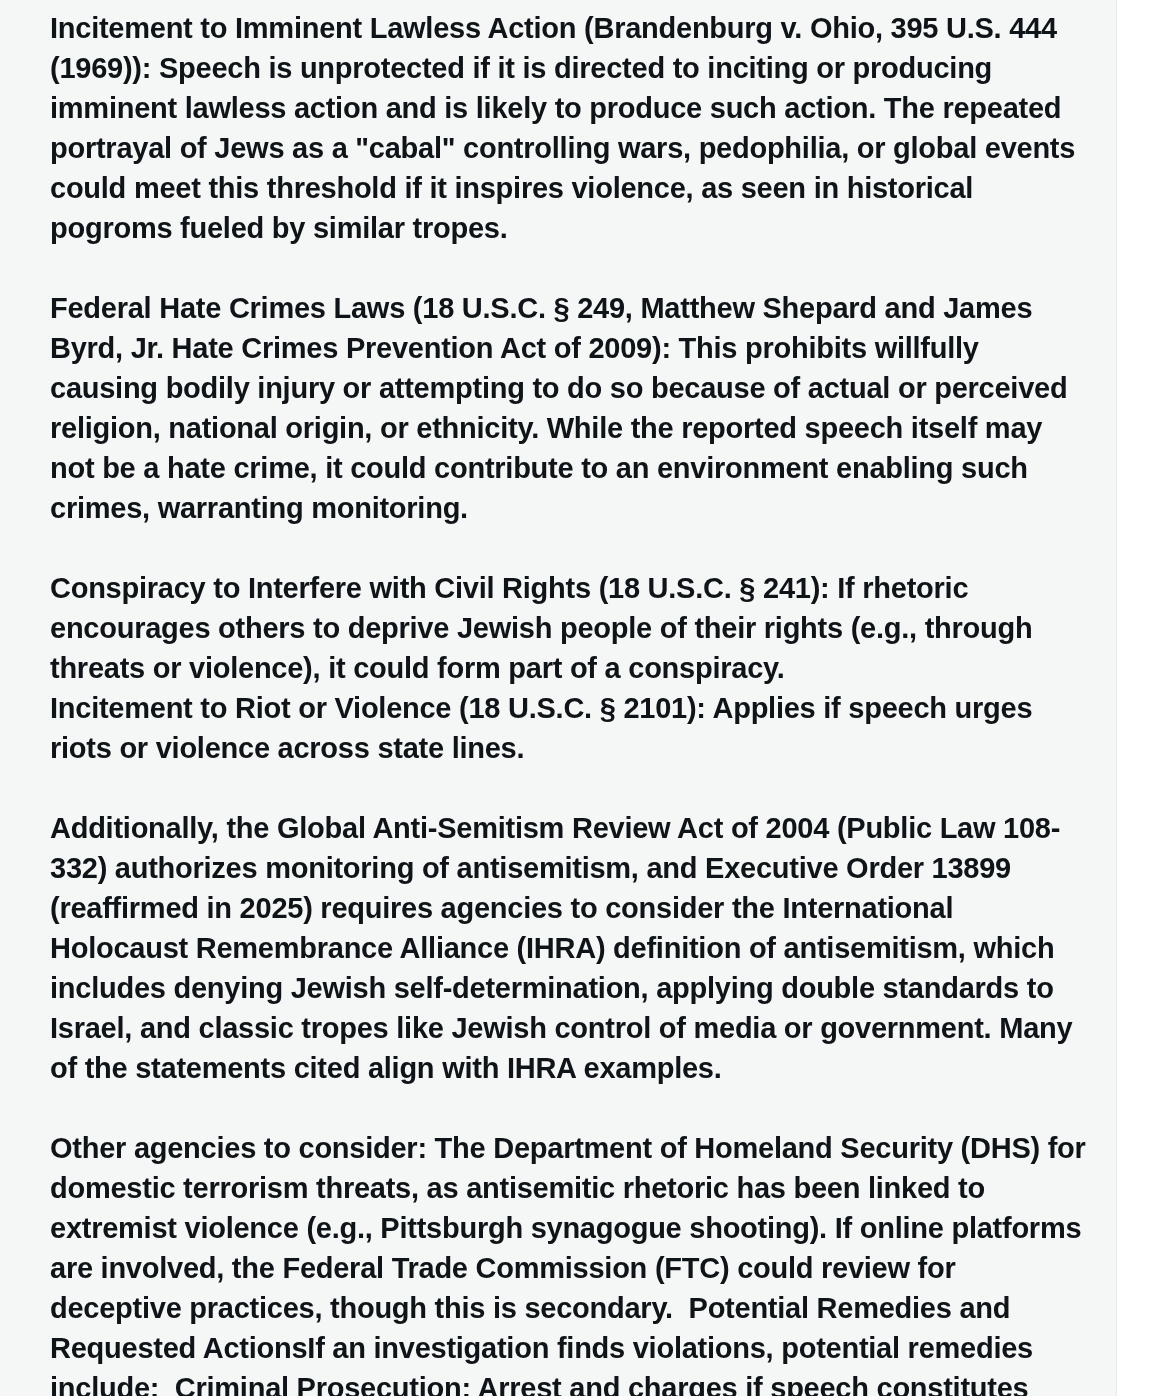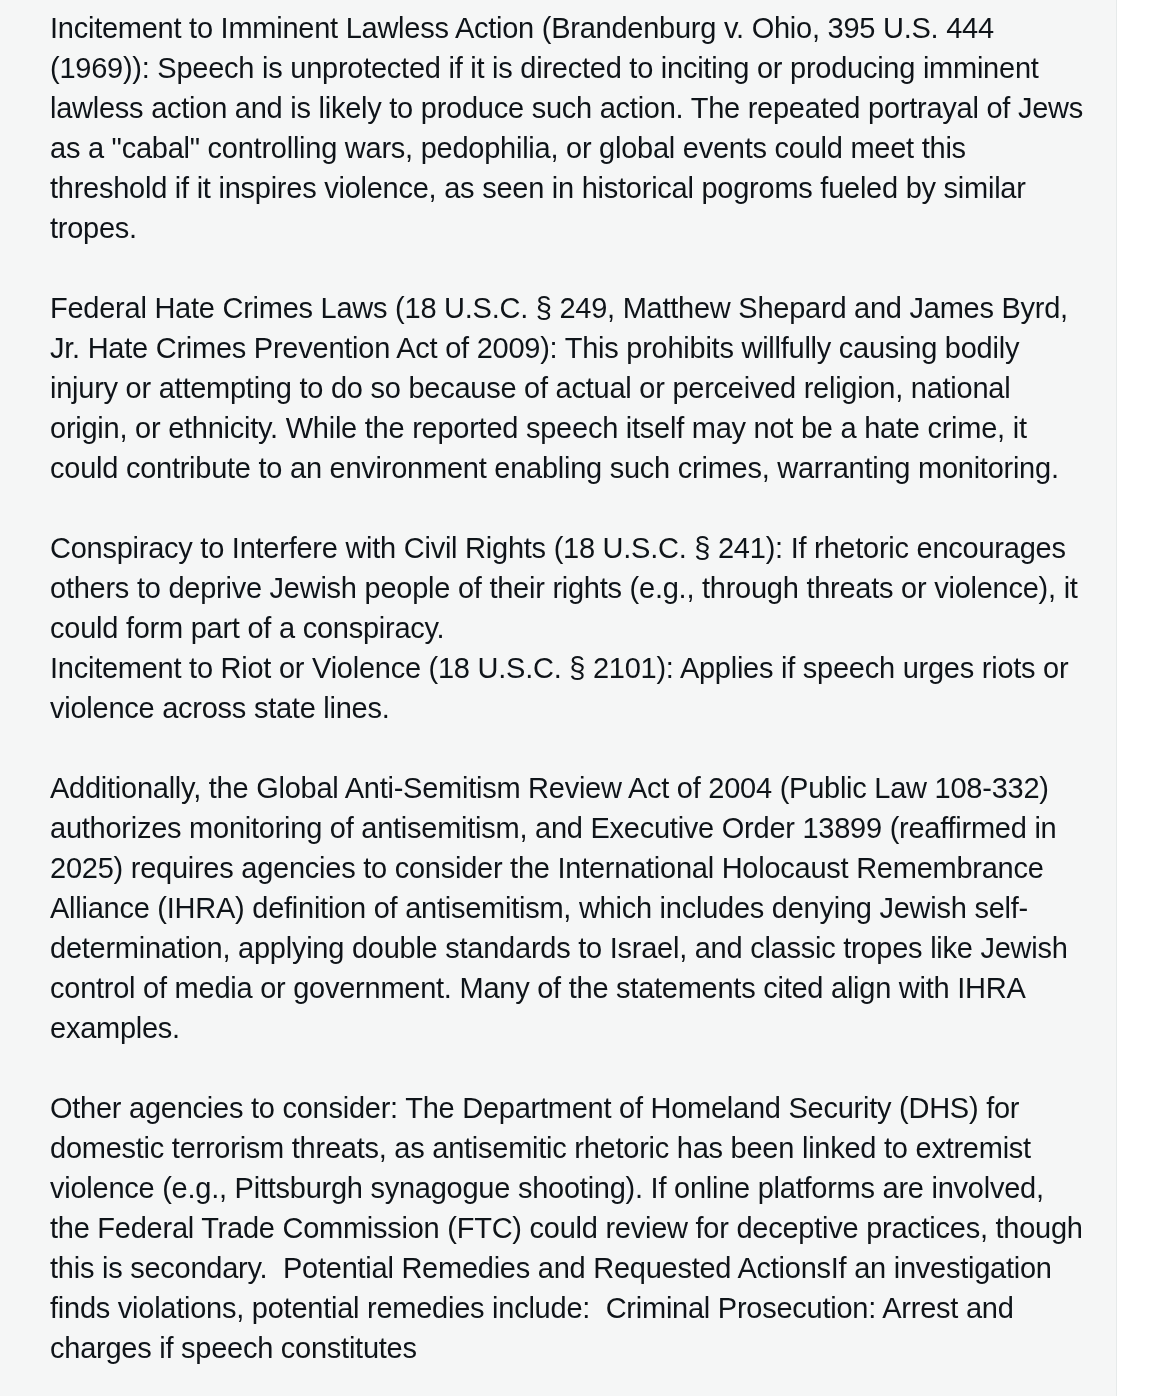--- a/index.html
+++ b/index.html
@@ -41,20 +41,21 @@
     .message-text {
       padding: 8px 30px 0 50px;
       color: var(--text-color);
       font-size: 29px;
       line-height: 40px;
       letter-spacing: -0.25px;
     }
     .message-text p {
       margin: 0 0 40px 0;
       white-space: pre-wrap;
+      font-weight: bold;
     }
   </style>
 </head>
 <body>
 
 <div class="chat-column">
   <div class="message-text">
     <p>Incitement to Imminent Lawless Action (Brandenburg v. Ohio, 395 U.S. 444 (1969)): Speech is unprotected if it is directed to inciting or producing imminent lawless action and is likely to produce such action. The repeated portrayal of Jews as a "cabal" controlling wars, pedophilia, or global events could meet this threshold if it inspires violence, as seen in historical pogroms fueled by similar tropes.</p>
     <p>Federal Hate Crimes Laws (18 U.S.C. § 249, Matthew Shepard and James Byrd, Jr. Hate Crimes Prevention Act of 2009): This prohibits willfully causing bodily injury or attempting to do so because of actual or perceived religion, national origin, or ethnicity. While the reported speech itself may not be a hate crime, it could contribute to an environment enabling such crimes, warranting monitoring.</p>
     <p>Conspiracy to Interfere with Civil Rights (18 U.S.C. § 241): If rhetoric encourages others to deprive Jewish people of their rights (e.g., through threats or violence), it could form part of a conspiracy.

